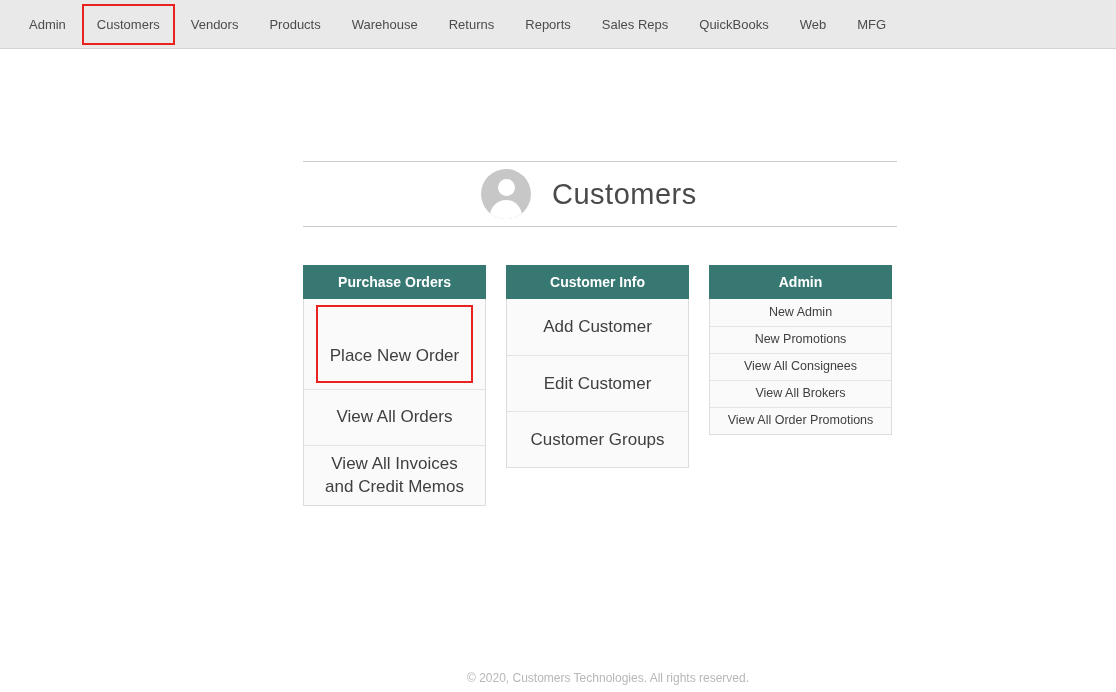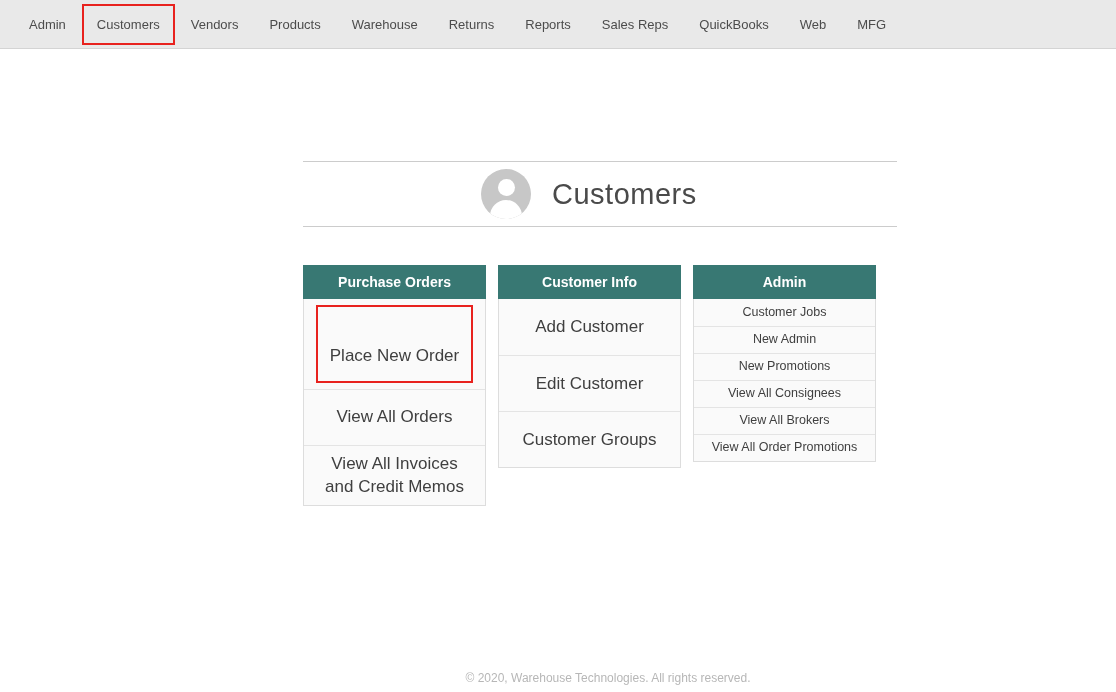--- a/index.html
+++ b/index.html
@@ -81,21 +81,21 @@
   .page-title {
     font-size: 29px;
     color: #4a4a4a;
     margin-left: 21px;
     letter-spacing: 0.5px;
   }
 
   
   .cards {
     display: flex;
-    gap: 12px;
+    gap: 20px;
     margin-top: 38px;
     align-items: flex-start;
   }
   .card {
     width: 183px;
     border: 1px solid #dddddd;
     background: #fafafa;
   }
   .card-header {
     background: var(--teal-header, #387873);
@@ -188,24 +188,23 @@
 
     <div class="card">
       <div class="card-header">Customer Info</div>
       <div class="card-item tall">Add Customer</div>
       <div class="card-item tall">Edit Customer</div>
       <div class="card-item tall">Customer Groups</div>
     </div>
 
     <div class="card">
       <div class="card-header">Admin</div>
-      <div class="card-item short">Customer Jobs</div>
       <div class="card-item short">New Admin</div>
       <div class="card-item short">New Promotions</div>
       <div class="card-item short">View All Consignees</div>
       <div class="card-item short">View All Brokers</div>
       <div class="card-item short">View All Order Promotions</div>
     </div>
 
   </div>
 </div>
 
-<div class="footer">© 2020, Warehouse Technologies. All rights reserved.</div>
+<div class="footer">© 2020, Customers Technologies. All rights reserved.</div>
 
 </body></html>

